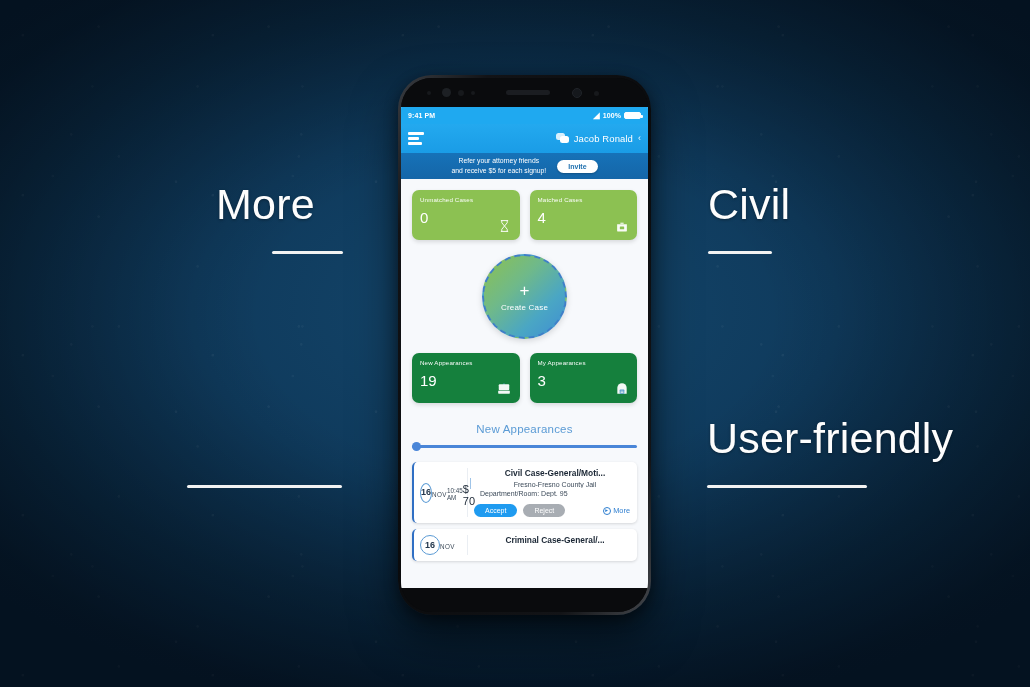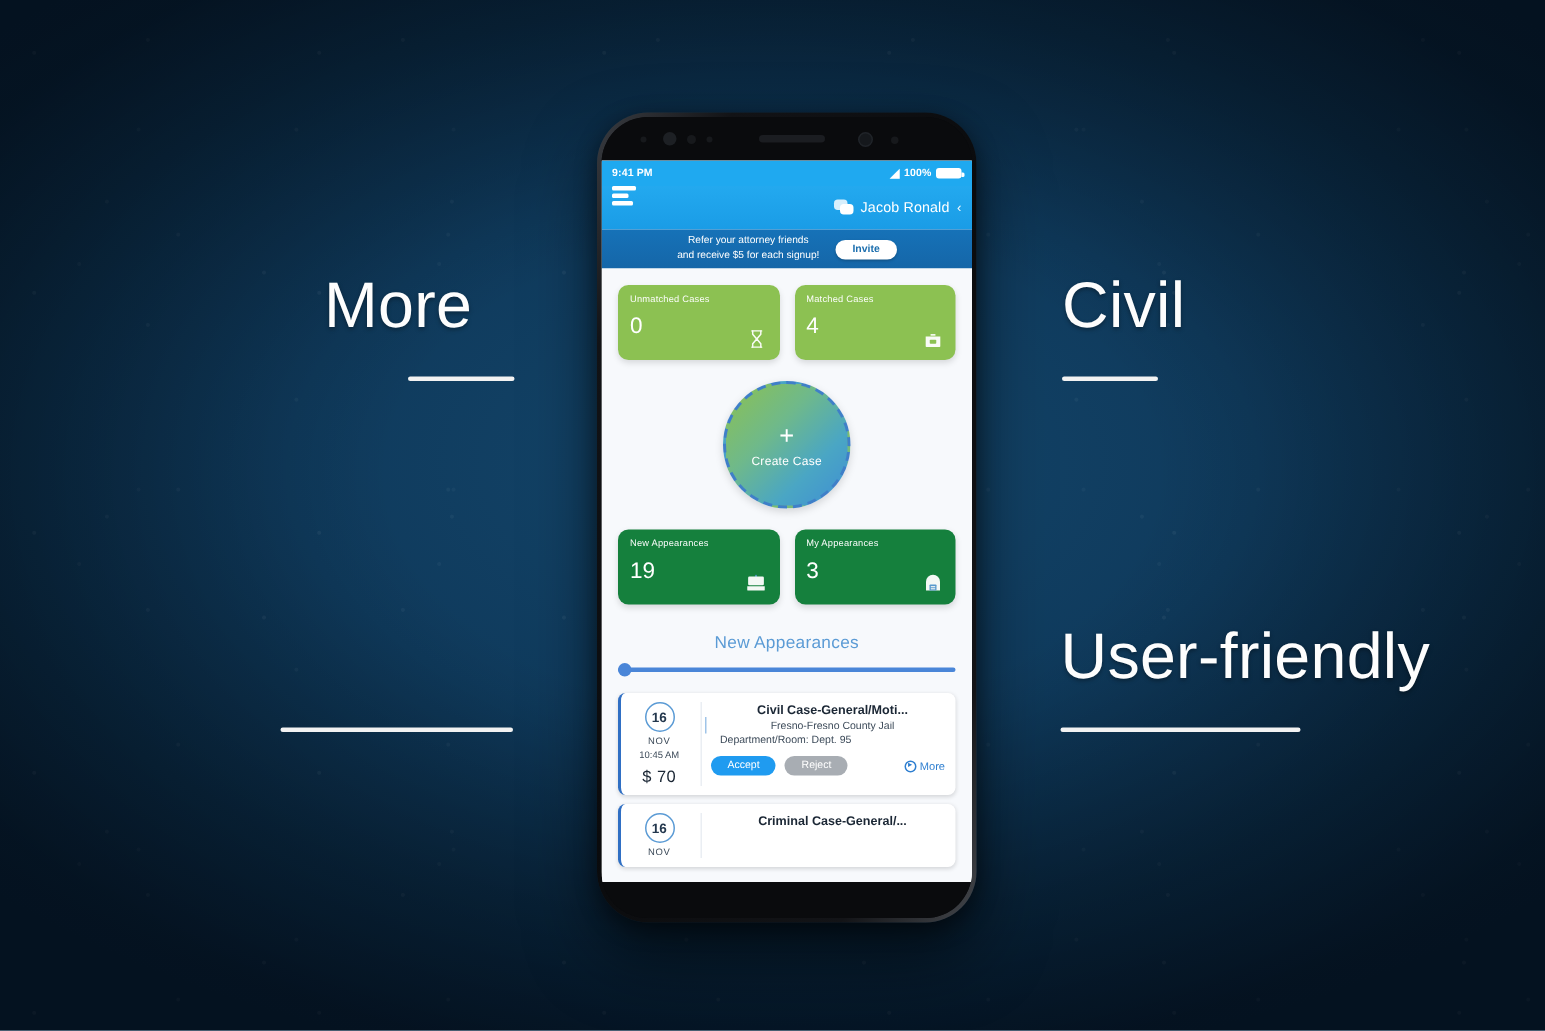--- a/index.html
+++ b/index.html
@@ -167,20 +167,21 @@
     position: absolute; right: -3px; top: 1.5px;
     width: 2px; height: 3px; border-radius: 0 1px 1px 0;
     background: #ffffff;
   }
 
   
   #app-header {
     height: 29px;
     background: linear-gradient(180deg, #23a9ef 0%, #1a9ce6 100%);
     display: flex;
+    align-items: center;
     justify-content: space-between;
     padding: 0 7px;
   }
   #menu-icon { display: flex; flex-direction: column; gap: 2.5px; width: 16px; }
   #menu-icon i { display: block; height: 2.5px; background: #ffffff; border-radius: 1px; }
   #menu-icon i:nth-child(1) { width: 16px; }
   #menu-icon i:nth-child(2) { width: 11px; }
   #menu-icon i:nth-child(3) { width: 14px; }
   #header-right { display: flex; align-items: center; gap: 5px; }
   #chat-icon { width: 13px; height: 11px; position: relative; }
@@ -301,21 +302,21 @@
     border-radius: 5px;
     border-left: 2.5px solid #2f6fc4;
     box-shadow: 0 1px 3px rgba(0,0,0,.14);
     display: flex;
     padding: 6px 7px 6px 6px;
     cursor: pointer;
   }
   .case-left {
     width: 48px;
     flex: 0 0 48px;
-    display: flex; flex-direction: column; align-items: center;
+    display: flex; flex-direction: row; align-items: center;
     border-right: 1px solid #eaeef3;
     padding-right: 8px;
   }
   .case-day {
     width: 20px; height: 20px; border-radius: 50%;
     border: 1px solid #5b9bd5;
     color: #23374d;
     font-size: 9px; font-weight: 700;
     display: flex; align-items: center; justify-content: center;
     line-height: 1;

